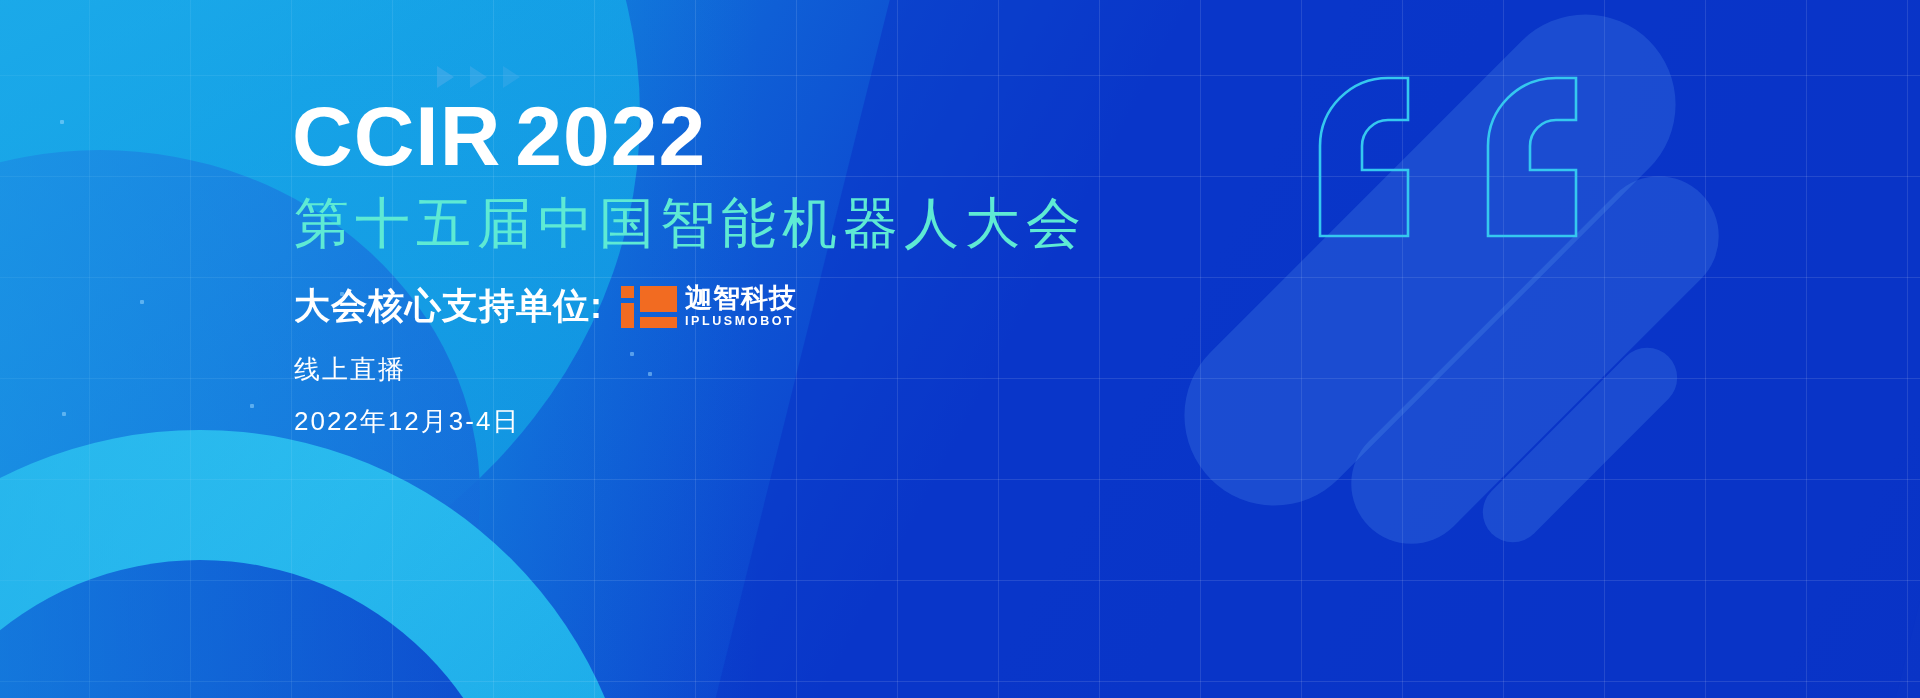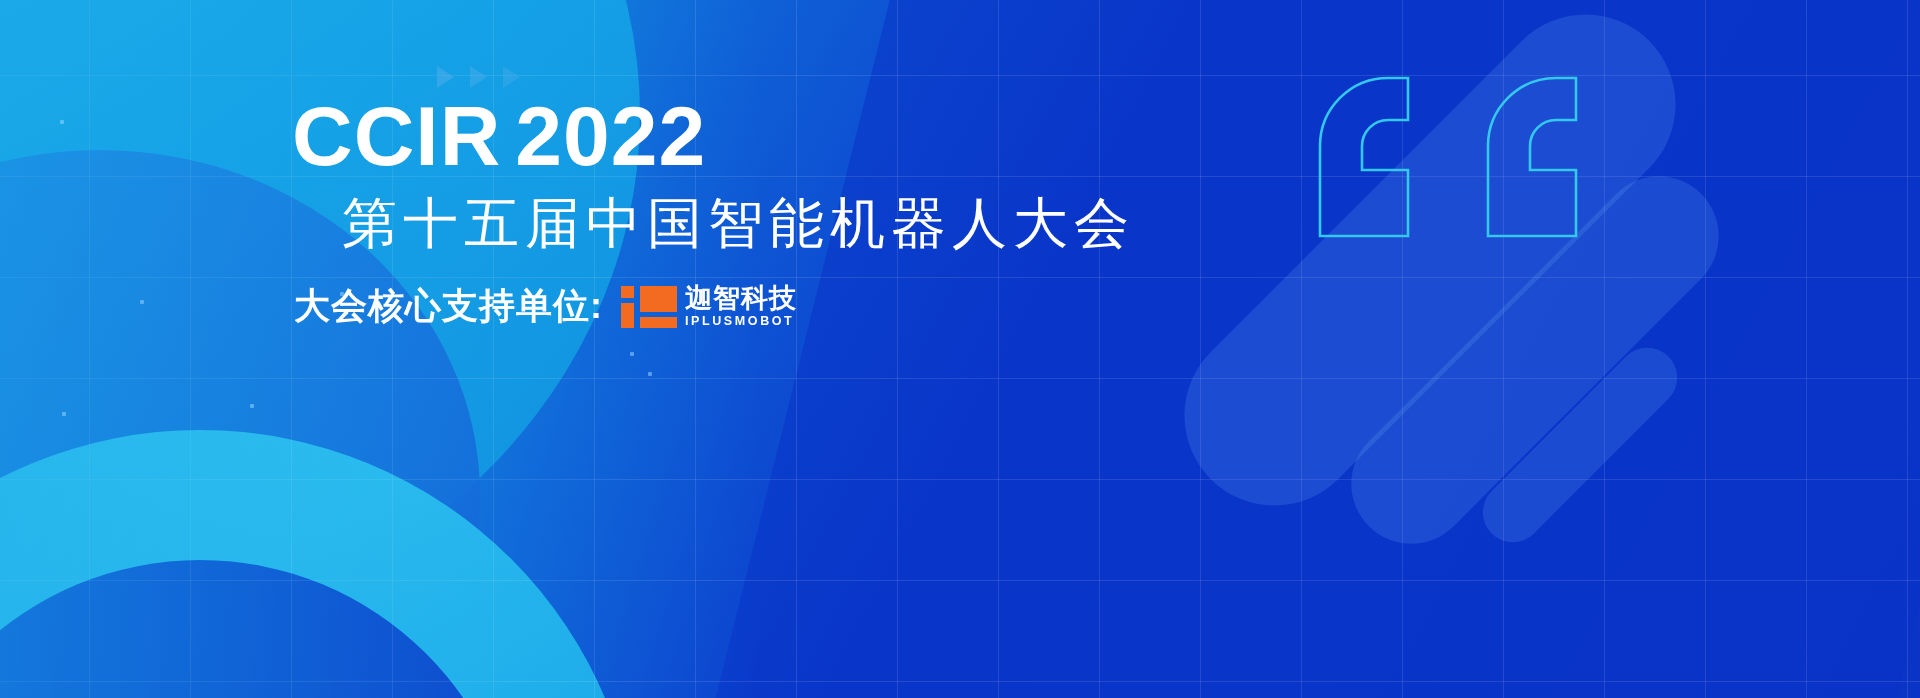--- a/index.html
+++ b/index.html
@@ -128,25 +128,24 @@
     line-height:1;
     white-space:nowrap;
   }
   .title .yr { margin-left:14px; }
 
   .subtitle {
     position:absolute;
     top:196px; left:2px;
     font-size:55px;
     font-weight:500;
-    color:#ffffff;
+    color:#5eead4;
     letter-spacing:6px;
     line-height:1;
     white-space:nowrap;
-    margin-left:48px;
   }
 
   .sponsor-row {
     position:absolute;
     top:282px; left:2px;
     display:flex;
     align-items:center;
     white-space:nowrap;
   }
   .sponsor-label {
@@ -254,15 +253,19 @@
           <span class="lm big"></span>
           <span class="lm small"></span>
         </span>
         <span class="logo-text">
           <span class="logo-cn">迦智科技</span>
           <span class="logo-en">IPLUSMOBOT</span>
         </span>
       </span>
     </div>
 
+    <div class="info">
+      <div class="info-line">线上直播</div>
+      <div class="info-line">2022年12月3-4日</div>
+    </div>
 
   </div>
 </div>
 
 </body></html>

